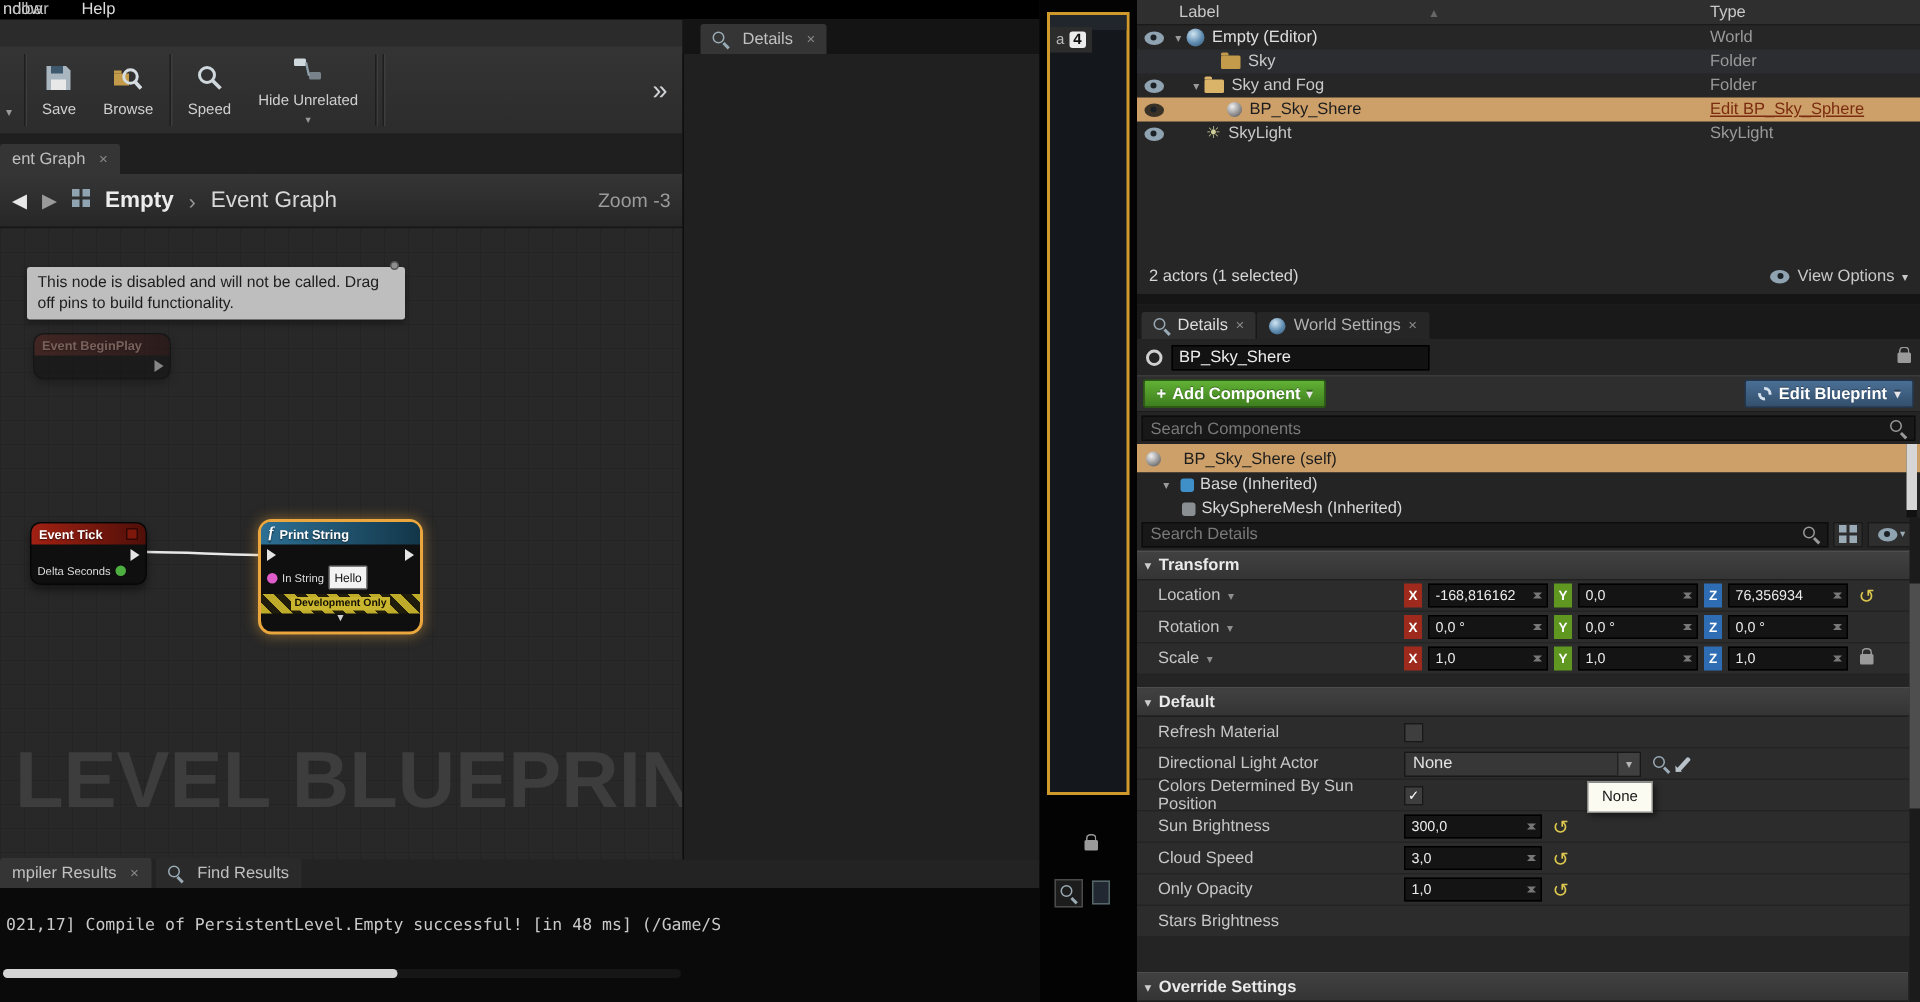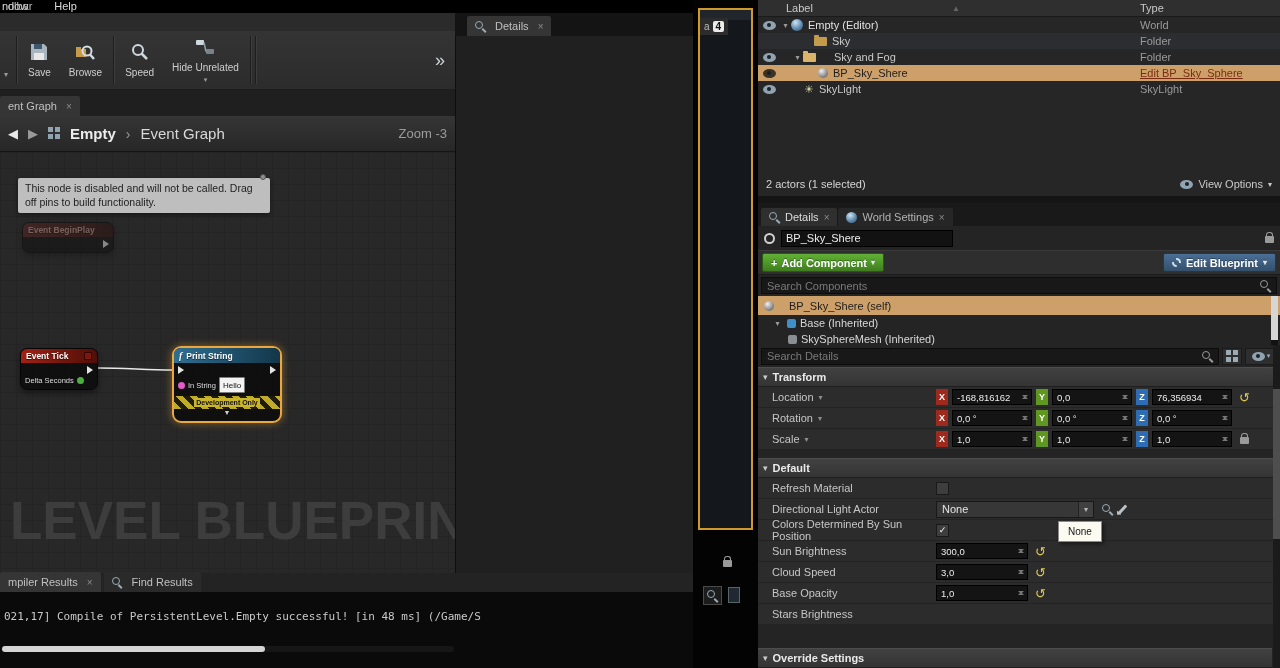--- a/index.html
+++ b/index.html
@@ -355,21 +355,21 @@
         <span style="margin-left:5px">Sky</span>
         <span class="typ">Folder</span>
       </div>
       <div class="orow">
         <span class="eyec">
             <span class="i-eye"></span>
           </span>
         <span class="oind" style="width:12px"></span>
         <span class="exp">▾</span>
         <span class="i-folder open"></span>
-        <span style="margin-left:18px">Sky and Fog</span>
+        <span style="margin-left:5px">Sky and Fog</span>
         <span class="typ">Folder</span>
       </div>
       <div class="orow sel">
         <span class="eyec">
             <span class="i-eye dark"></span>
           </span>
         <span class="oind" style="width:38px"></span>
         <span class="i-sphere"></span>
         <span style="margin-left:5px">BP_Sky_Shere</span>
         <span class="typ">Edit BP_Sky_Sphere</span>
@@ -565,21 +565,21 @@
         <div class="plab">
             <span>Cloud Speed</span>
           </div>
         <div class="pval">
           <span class="nf w92">3,0</span>
           <span class="resetic">↺</span>
         </div>
       </div>
       <div class="prow">
         <div class="plab">
-            <span>Base Opacity</span>
+            <span>Only Opacity</span>
           </div>
         <div class="pval">
           <span class="nf w92">1,0</span>
           <span class="resetic">↺</span>
         </div>
       </div>
       <div class="prow">
         <div class="plab">
             <span>Stars Brightness</span>
           </div>

